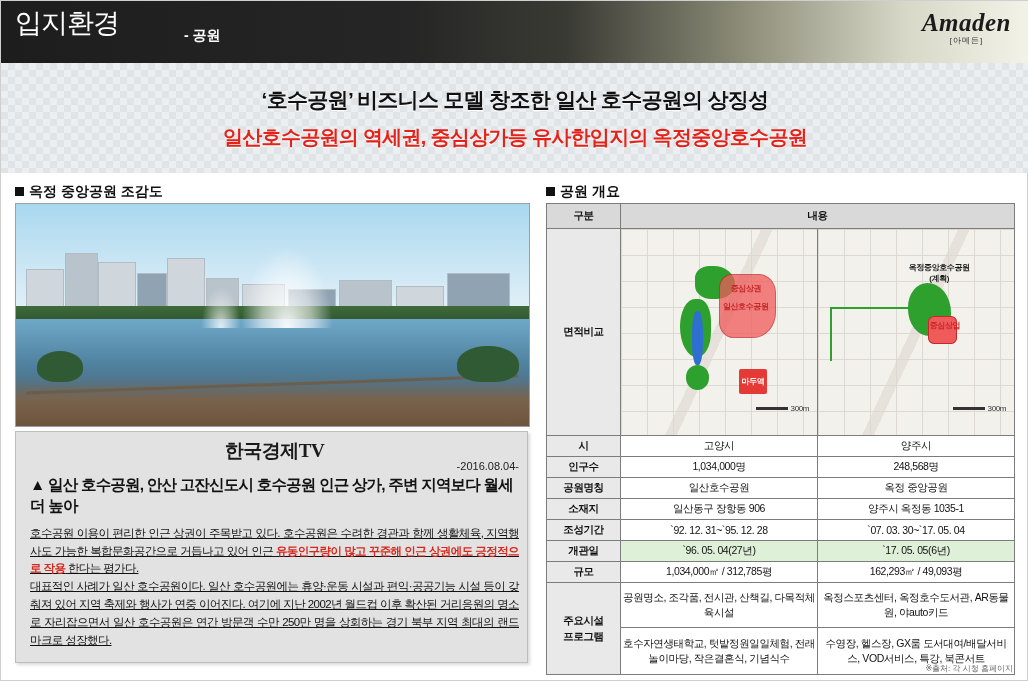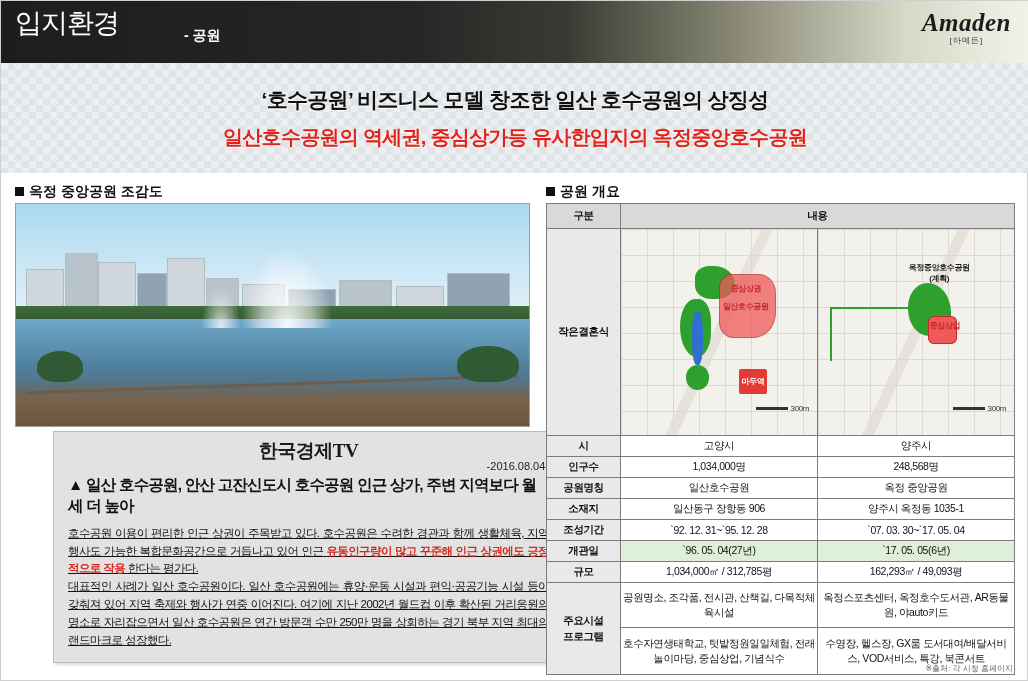--- a/index.html
+++ b/index.html
@@ -96,21 +96,21 @@
     position:absolute;left:2%;bottom:18%;width:96%;height:3px;background:#6f5a45;opacity:.85;
     transform:rotate(-2deg);
   }
   .shrub{position:absolute;bottom:20%;background:#2f5a33;border-radius:50% 50% 40% 40%;}
 
   
   .news{
     position:absolute;left:14px;top:430px;width:513px;height:232px;
     background:#e2e2e2;border:1px solid #bdbdbd;
     box-shadow:2px 2px 3px rgba(0,0,0,.15);
-    box-sizing:border-box;padding:6px 16px 8px 14px;margin-left:38px;
+    box-sizing:border-box;padding:6px 8px 8px 14px;
   }
   .news .outlet{
     text-align:center;font-family:"Liberation Serif","DejaVu Serif",serif;
     font-size:19px;font-weight:bold;color:#1a1a1a;letter-spacing:-0.5px;
   }
   .news .date{
     text-align:right;font-size:11px;color:#222;margin-top:-4px;margin-bottom:3px;
   }
   .news .headline{
     font-size:15.5px;font-weight:bold;color:#111;line-height:1.35;letter-spacing:-0.8px;
@@ -228,21 +228,21 @@
       <col style="width:74px">
       <col style="width:197px">
       <col style="width:197px">
     </colgroup>
     <tbody>
         <tr>
       <td class="hdr">구분</td>
       <td class="hdr" colspan="2">내용</td>
     </tr>
     <tr>
-      <td class="rowhdr">작은결혼식</td>
+      <td class="rowhdr">면적비교</td>
       <td class="tall">
         <div class="mapwrap">
           <div class="maproads"></div>
           <div class="blob green" style="left:38%;top:18%;width:20%;height:16%;border-radius:40% 60% 50% 45%;"></div>
           <div class="blob red" style="left:50%;top:22%;width:28%;height:30%;border-radius:22% 30% 40% 25%;opacity:.75;"></div>
           <div class="blob green" style="left:30%;top:34%;width:16%;height:28%;border-radius:50% 40% 45% 55%;"></div>
           <div class="blob blue" style="left:36%;top:40%;width:6%;height:26%;border-radius:40%;"></div>
           <div class="blob green" style="left:33%;top:66%;width:12%;height:12%;border-radius:50%;"></div>
           <div class="maplabel" style="left:56%;top:26%;">중심상권</div>
           <div class="maplabel" style="left:52%;top:35%;">일산호수공원</div>
@@ -302,20 +302,20 @@
 
     <tr>
       <td class="rowhdr" rowspan="2">
         <div class="multi">주요시설</div>
         <div class="multi">프로그램</div>
       </td>
       <td class="multi" style="height:38px">공원명소, 조각품, 전시관, 산책길, 다목적체육시설</td>
       <td class="multi" style="height:38px">옥정스포츠센터, 옥정호수도서관, AR동물원, 야auto키드</td>
     </tr>
     <tr>
-      <td class="multi" style="height:40px">호수자연생태학교, 텃밭정원일일체험, 전래놀이마당, 중심상업, 기념식수</td>
+      <td class="multi" style="height:40px">호수자연생태학교, 텃밭정원일일체험, 전래놀이마당, 작은결혼식, 기념식수</td>
       <td class="multi" style="height:40px">수영장, 헬스장, GX룸 도서대여/배달서비스, VOD서비스, 특강, 북콘서트</td>
     </tr>
   </tbody>
     </table>
 
   <div class="src">※출처: 각 시청 홈페이지</div>
 </div>
 
 </body></html>

